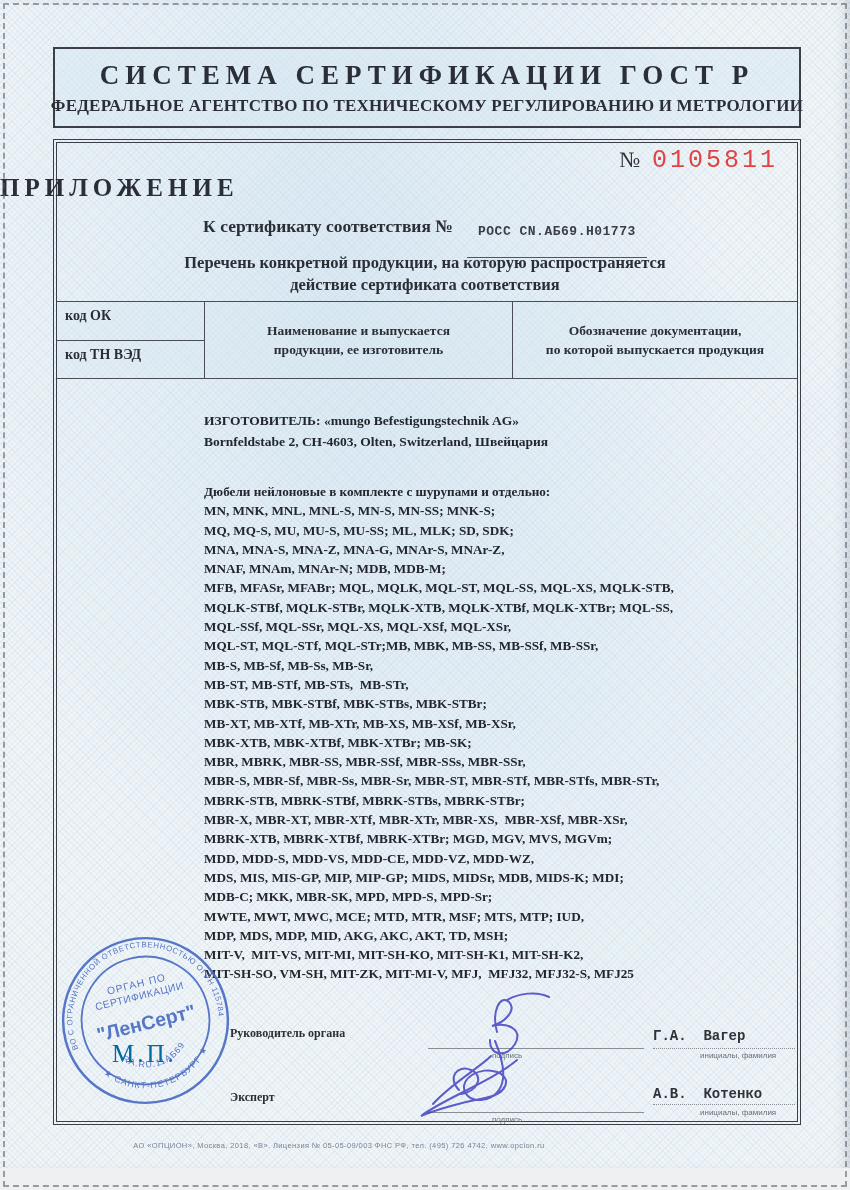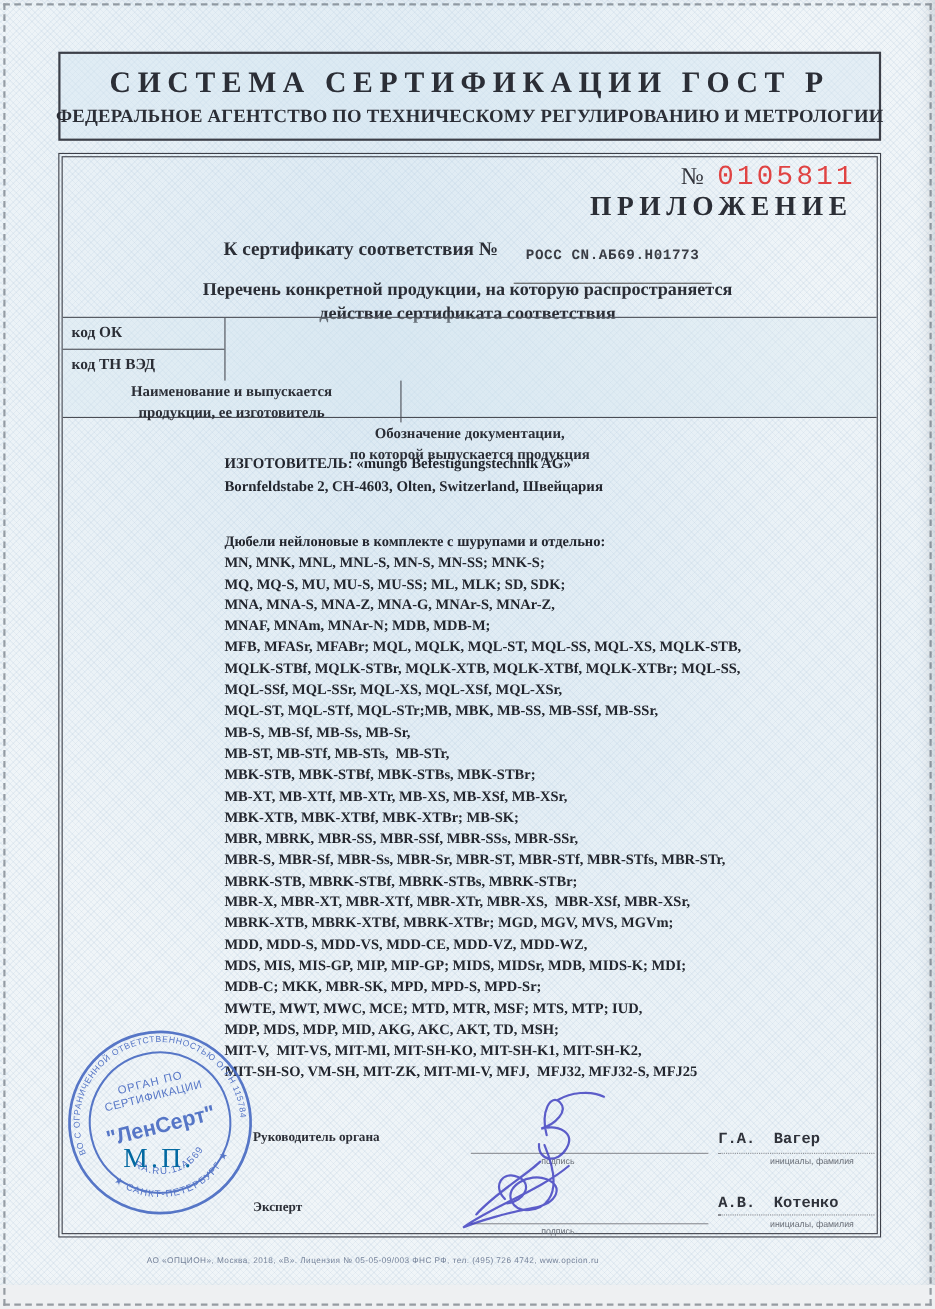--- a/index.html
+++ b/index.html
@@ -31,35 +31,35 @@
   }
   .header-title{font-size:27px;font-weight:bold;letter-spacing:6px;color:#2b2e36;white-space:nowrap;}
   .header-subtitle{font-size:17px;font-weight:bold;letter-spacing:0.2px;color:#2b2e36;margin-top:5px;white-space:nowrap;}
   .main-box{
     position:absolute;left:53px;top:139px;width:748px;height:986px;
     border:4px double #3c3f48;box-sizing:border-box;
   }
   .number-row{position:absolute;top:146px;right:72px;display:flex;align-items:baseline;z-index:5;}
   .number-sign{font-size:22px;color:#33353c;margin-right:12px;}
   .number-value{font-family:"Liberation Mono", monospace;font-size:25px;color:#e04343;letter-spacing:3px;}
-  .doc-title{position:absolute;top:174px;left:0;width:775px;text-align:right;
+  .doc-title{position:absolute;top:174px;left:0;width:775px;text-align:left;
     font-size:25px;font-weight:bold;letter-spacing:5px;color:#2b2e36;}
   .cert-row{position:absolute;top:216px;left:0;width:850px;text-align:center;}
   .cert-label{font-size:17.5px;font-weight:bold;color:#2b2e36;}
   .cert-number{
     display:inline-block;margin-left:14px;min-width:168px;text-align:center;
     font-family:"Liberation Mono", monospace;font-size:13px;font-weight:bold;color:#3a3d45;
     border-bottom:1px solid #555;padding:0 6px 18px;vertical-align:-3px;letter-spacing:0.5px;
   }
   .purpose{position:absolute;top:252px;left:0;width:850px;text-align:center;
     font-size:16.5px;font-weight:bold;color:#2b2e36;line-height:22px;white-space:pre-line;}
   .spec-table{
-    position:absolute;left:57px;top:288px;width:740px;height:92px;
+    position:absolute;left:57px;top:301px;width:740px;height:78px;
     border-top:1px solid #4a4d55;border-bottom:1px solid #4a4d55;
-    display:flex;box-sizing:border-box;background:rgba(214,232,242,0.35);flex-direction:column;
+    display:flex;box-sizing:border-box;background:rgba(214,232,242,0.35);
   }
   .spec-col1{width:148px;border-right:1px solid #4a4d55;display:flex;flex-direction:column;box-sizing:border-box;}
   .spec-col1 > div{flex:1;padding:6px 8px;font-size:14px;font-weight:bold;color:#2b2e36;box-sizing:border-box;}
   .spec-col1 > div:first-child{border-bottom:1px solid #4a4d55;}
   .spec-col2{width:307px;border-right:1px solid #4a4d55;display:flex;align-items:center;justify-content:center;
     font-size:13.5px;font-weight:bold;color:#2b2e36;text-align:center;white-space:pre-line;line-height:19px;}
   .spec-col3{flex:1;display:flex;align-items:center;justify-content:center;
     font-size:13.5px;font-weight:bold;color:#2b2e36;text-align:center;white-space:pre-line;line-height:19px;}
   .manufacturer{position:absolute;left:204px;top:410px;font-size:13.5px;font-weight:bold;color:#23262e;line-height:21px;}
   .product-list{position:absolute;left:204px;top:482px;width:600px;

